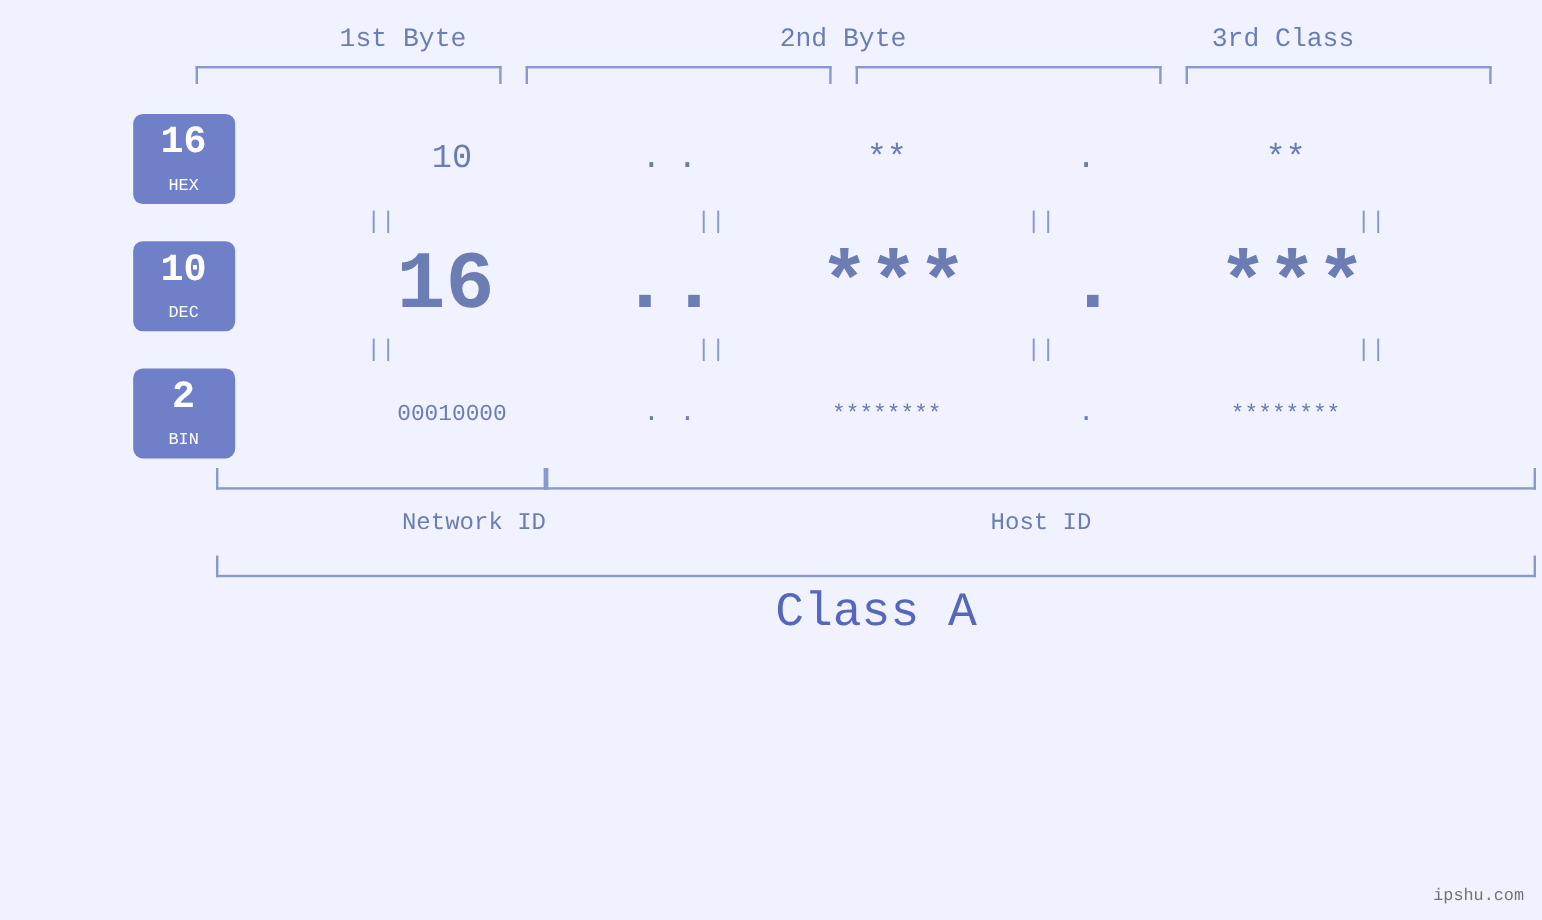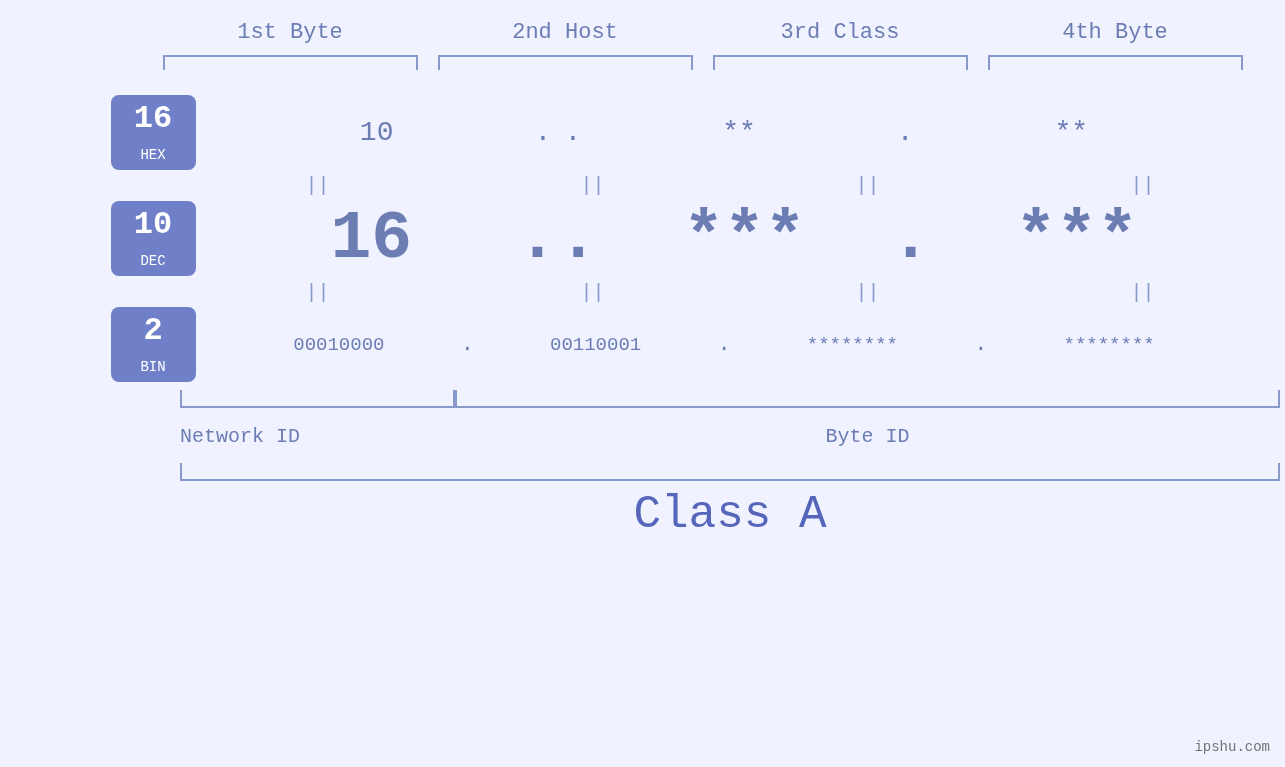--- a/index.html
+++ b/index.html
@@ -178,21 +178,21 @@
 
     .id-labels {
       display: flex;
       width: 1100px;
       margin-left: 175px;
       margin-top: 5px;
     }
 
     .net-id-label {
       width: 25%;
-      text-align: left;
+      text-align: right;
       color: #6b7db3;
       font-size: 20px;
       font-family: 'Courier New', Courier, monospace;
     }
 
     .host-id-label {
       width: 75%;
       text-align: center;
       color: #6b7db3;
       font-size: 20px;
@@ -213,21 +213,21 @@
       border-left: 2px solid #8899cc;
       border-right: 2px solid #8899cc;
       height: 18px;
     }
 
     .class-label {
       width: 1100px;
       margin-left: 175px;
       text-align: center;
       color: #5566bb;
-      font-size: 46px;
+      font-size: 40px;
       font-family: 'Courier New', Courier, monospace;
       margin-top: 8px;
     }
 
     .watermark {
       position: absolute;
       bottom: 12px;
       right: 15px;
       color: #737373;
       font-size: 14px;
@@ -240,23 +240,22 @@
       color: #6b7db3;
     }
   </style>
 </head>
 <body>
 
 <div class="main-container">
 
   <div class="byte-headers">
     <div class="byte-header">1st Byte</div>
-    <div class="byte-header">2nd Host</div>
+    <div class="byte-header">2nd Byte</div>
     <div class="byte-header">3rd Class</div>
-    <div class="byte-header">4th Byte</div>
   </div>
 
   <div class="bracket-row">
     <div class="bracket"></div>
     <div class="bracket"></div>
     <div class="bracket"></div>
     <div class="bracket"></div>
   </div>
 
   <div class="ip-row" style="margin-bottom:0;">
@@ -304,36 +303,35 @@
   </div>
 
   <div class="ip-row" style="margin-bottom:0;">
     <div class="badge">
       <span class="badge-number">2</span>
       <span class="badge-label">BIN</span>
     </div>
     <div class="bytes-row">
       <span class="byte-value mono-small">00010000</span>
       <span class="spacer-dot dot mono-small">.</span>
-      <span class="byte-value mono-small">00110001</span>
       <span class="spacer-dot dot mono-small">.</span>
       <span class="byte-value mono-small">********</span>
       <span class="spacer-dot dot mono-small">.</span>
       <span class="byte-value mono-small">********</span>
     </div>
   </div>
 
   <div class="bottom-bracket-area">
     <div class="net-bracket"></div>
     <div class="host-bracket"></div>
   </div>
 
   <div class="id-labels">
     <div class="net-id-label">Network ID</div>
-    <div class="host-id-label">Byte ID</div>
+    <div class="host-id-label">Host ID</div>
   </div>
 
   <div class="full-bracket-area">
     <div class="full-bracket"></div>
   </div>
 
   <div class="class-label">Class A</div>
 
   <div class="watermark">ipshu.com</div>
 

